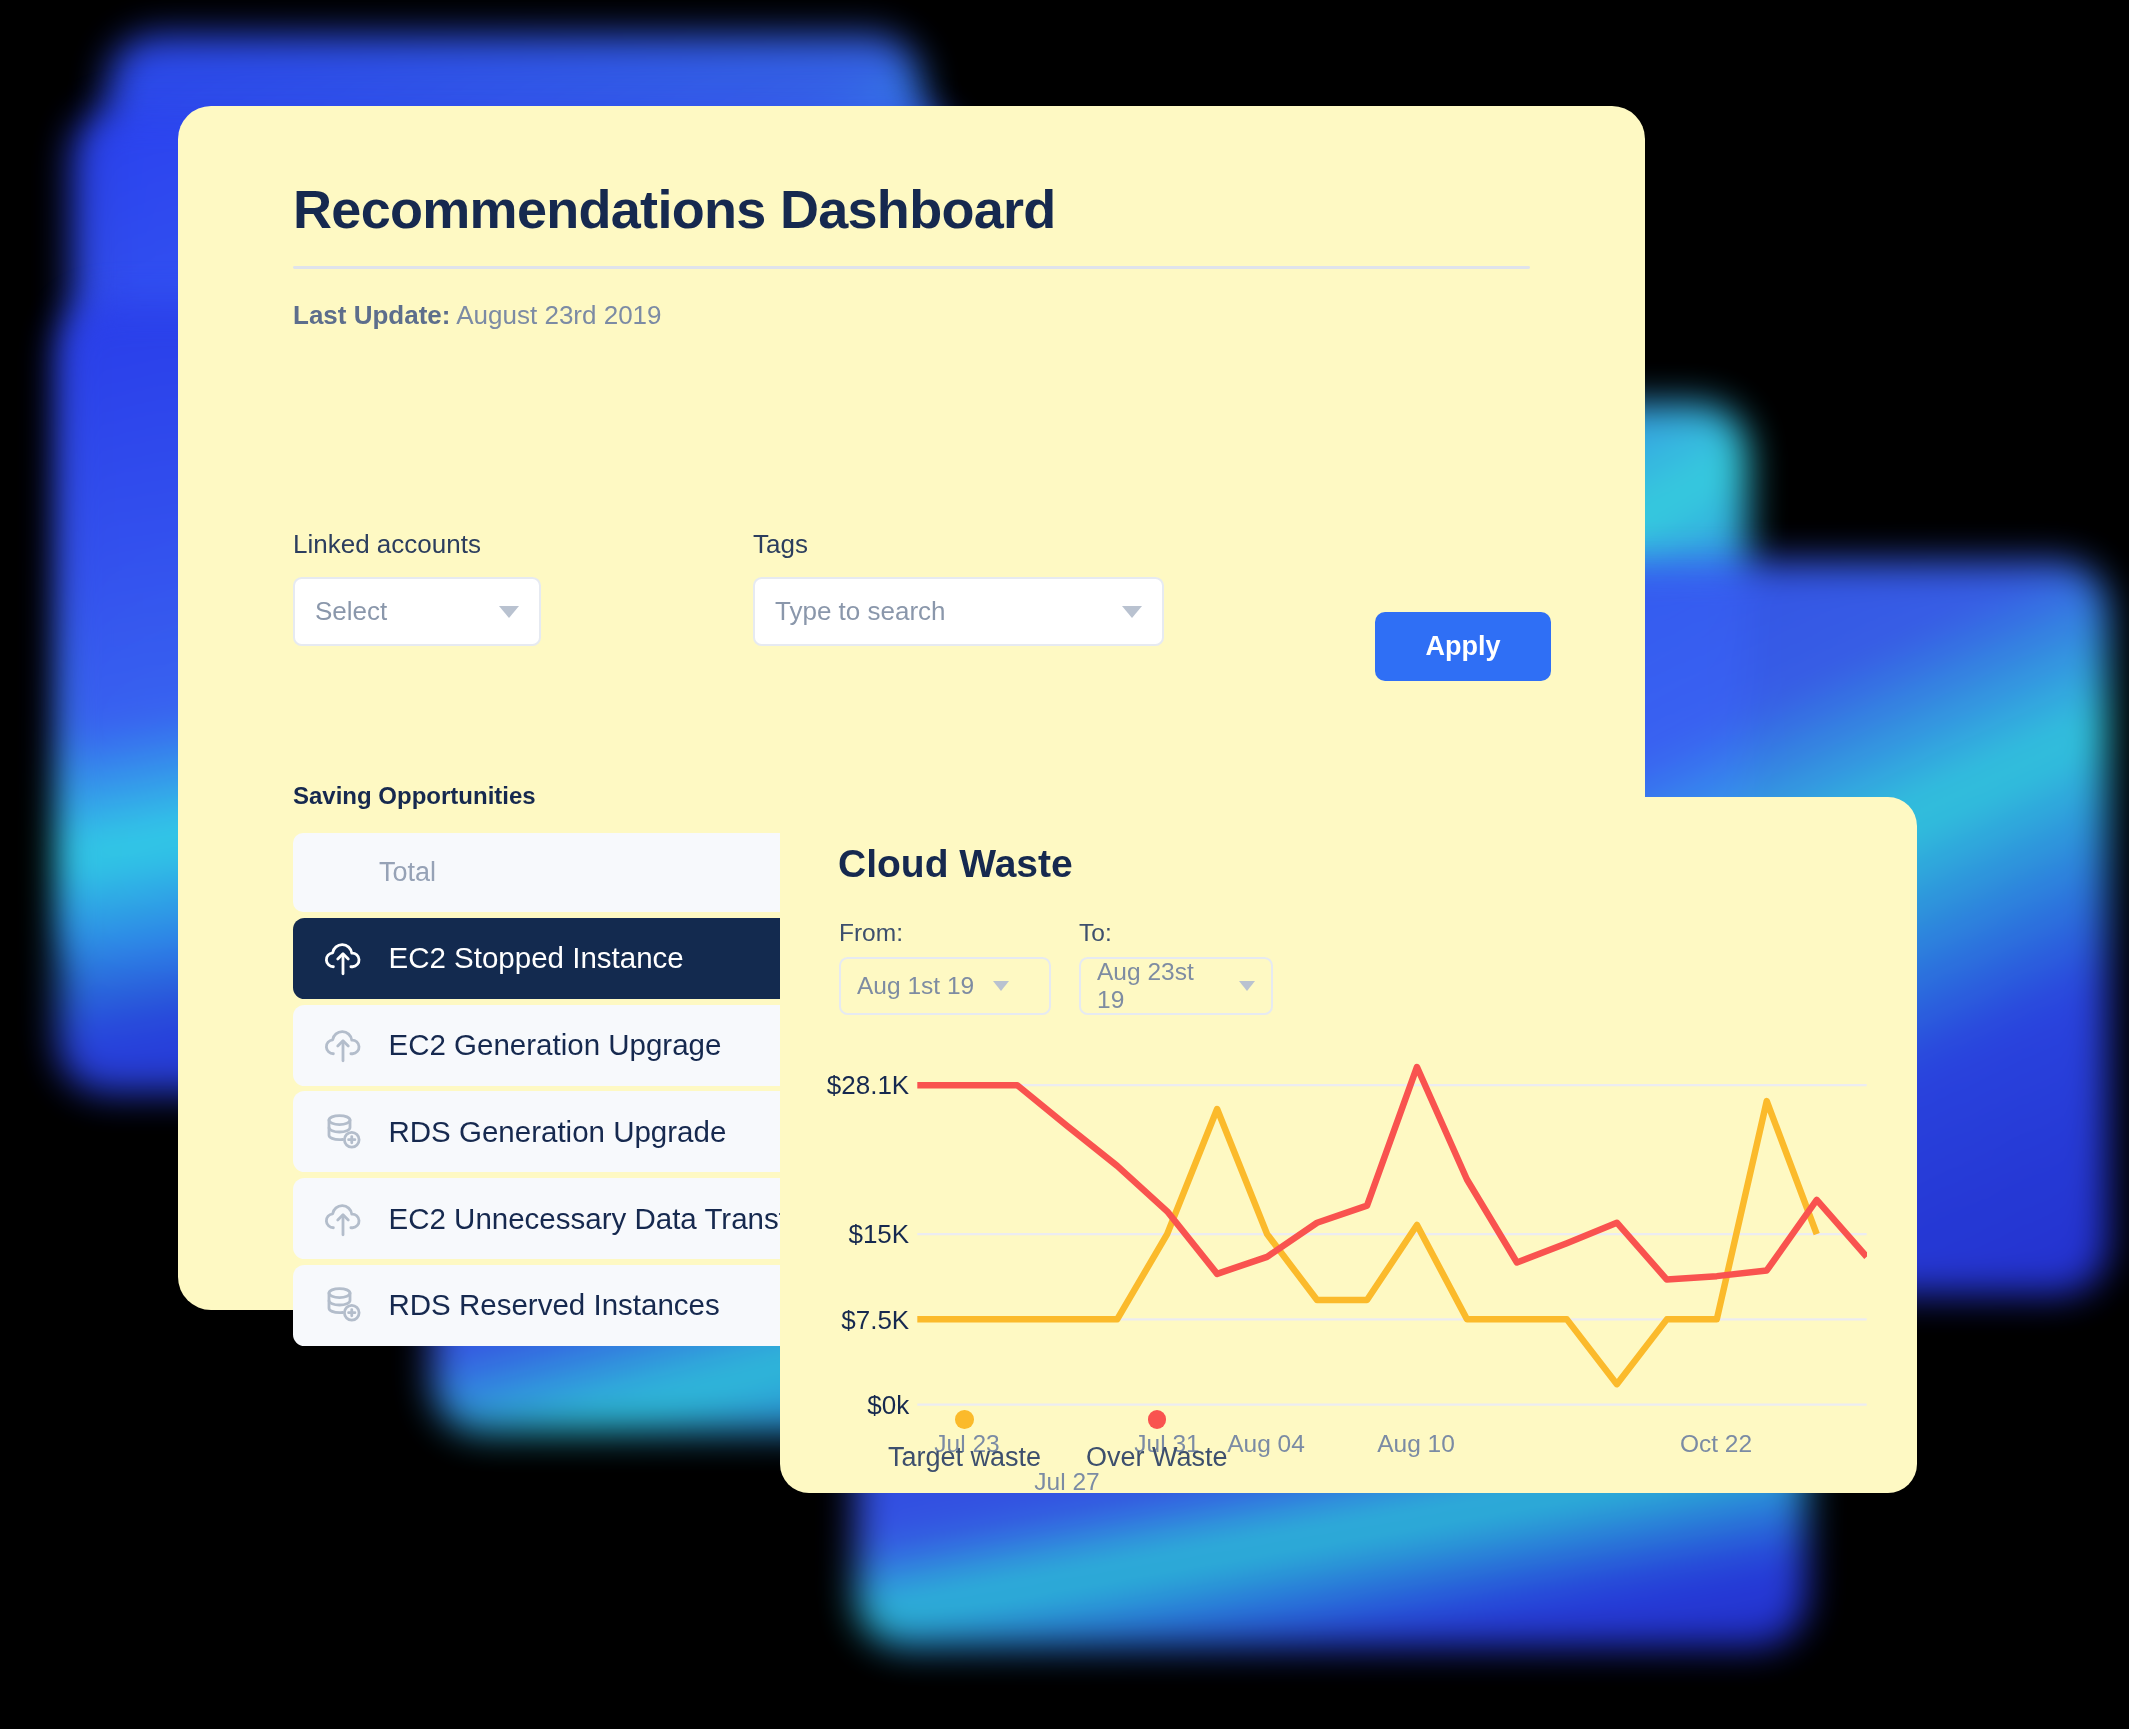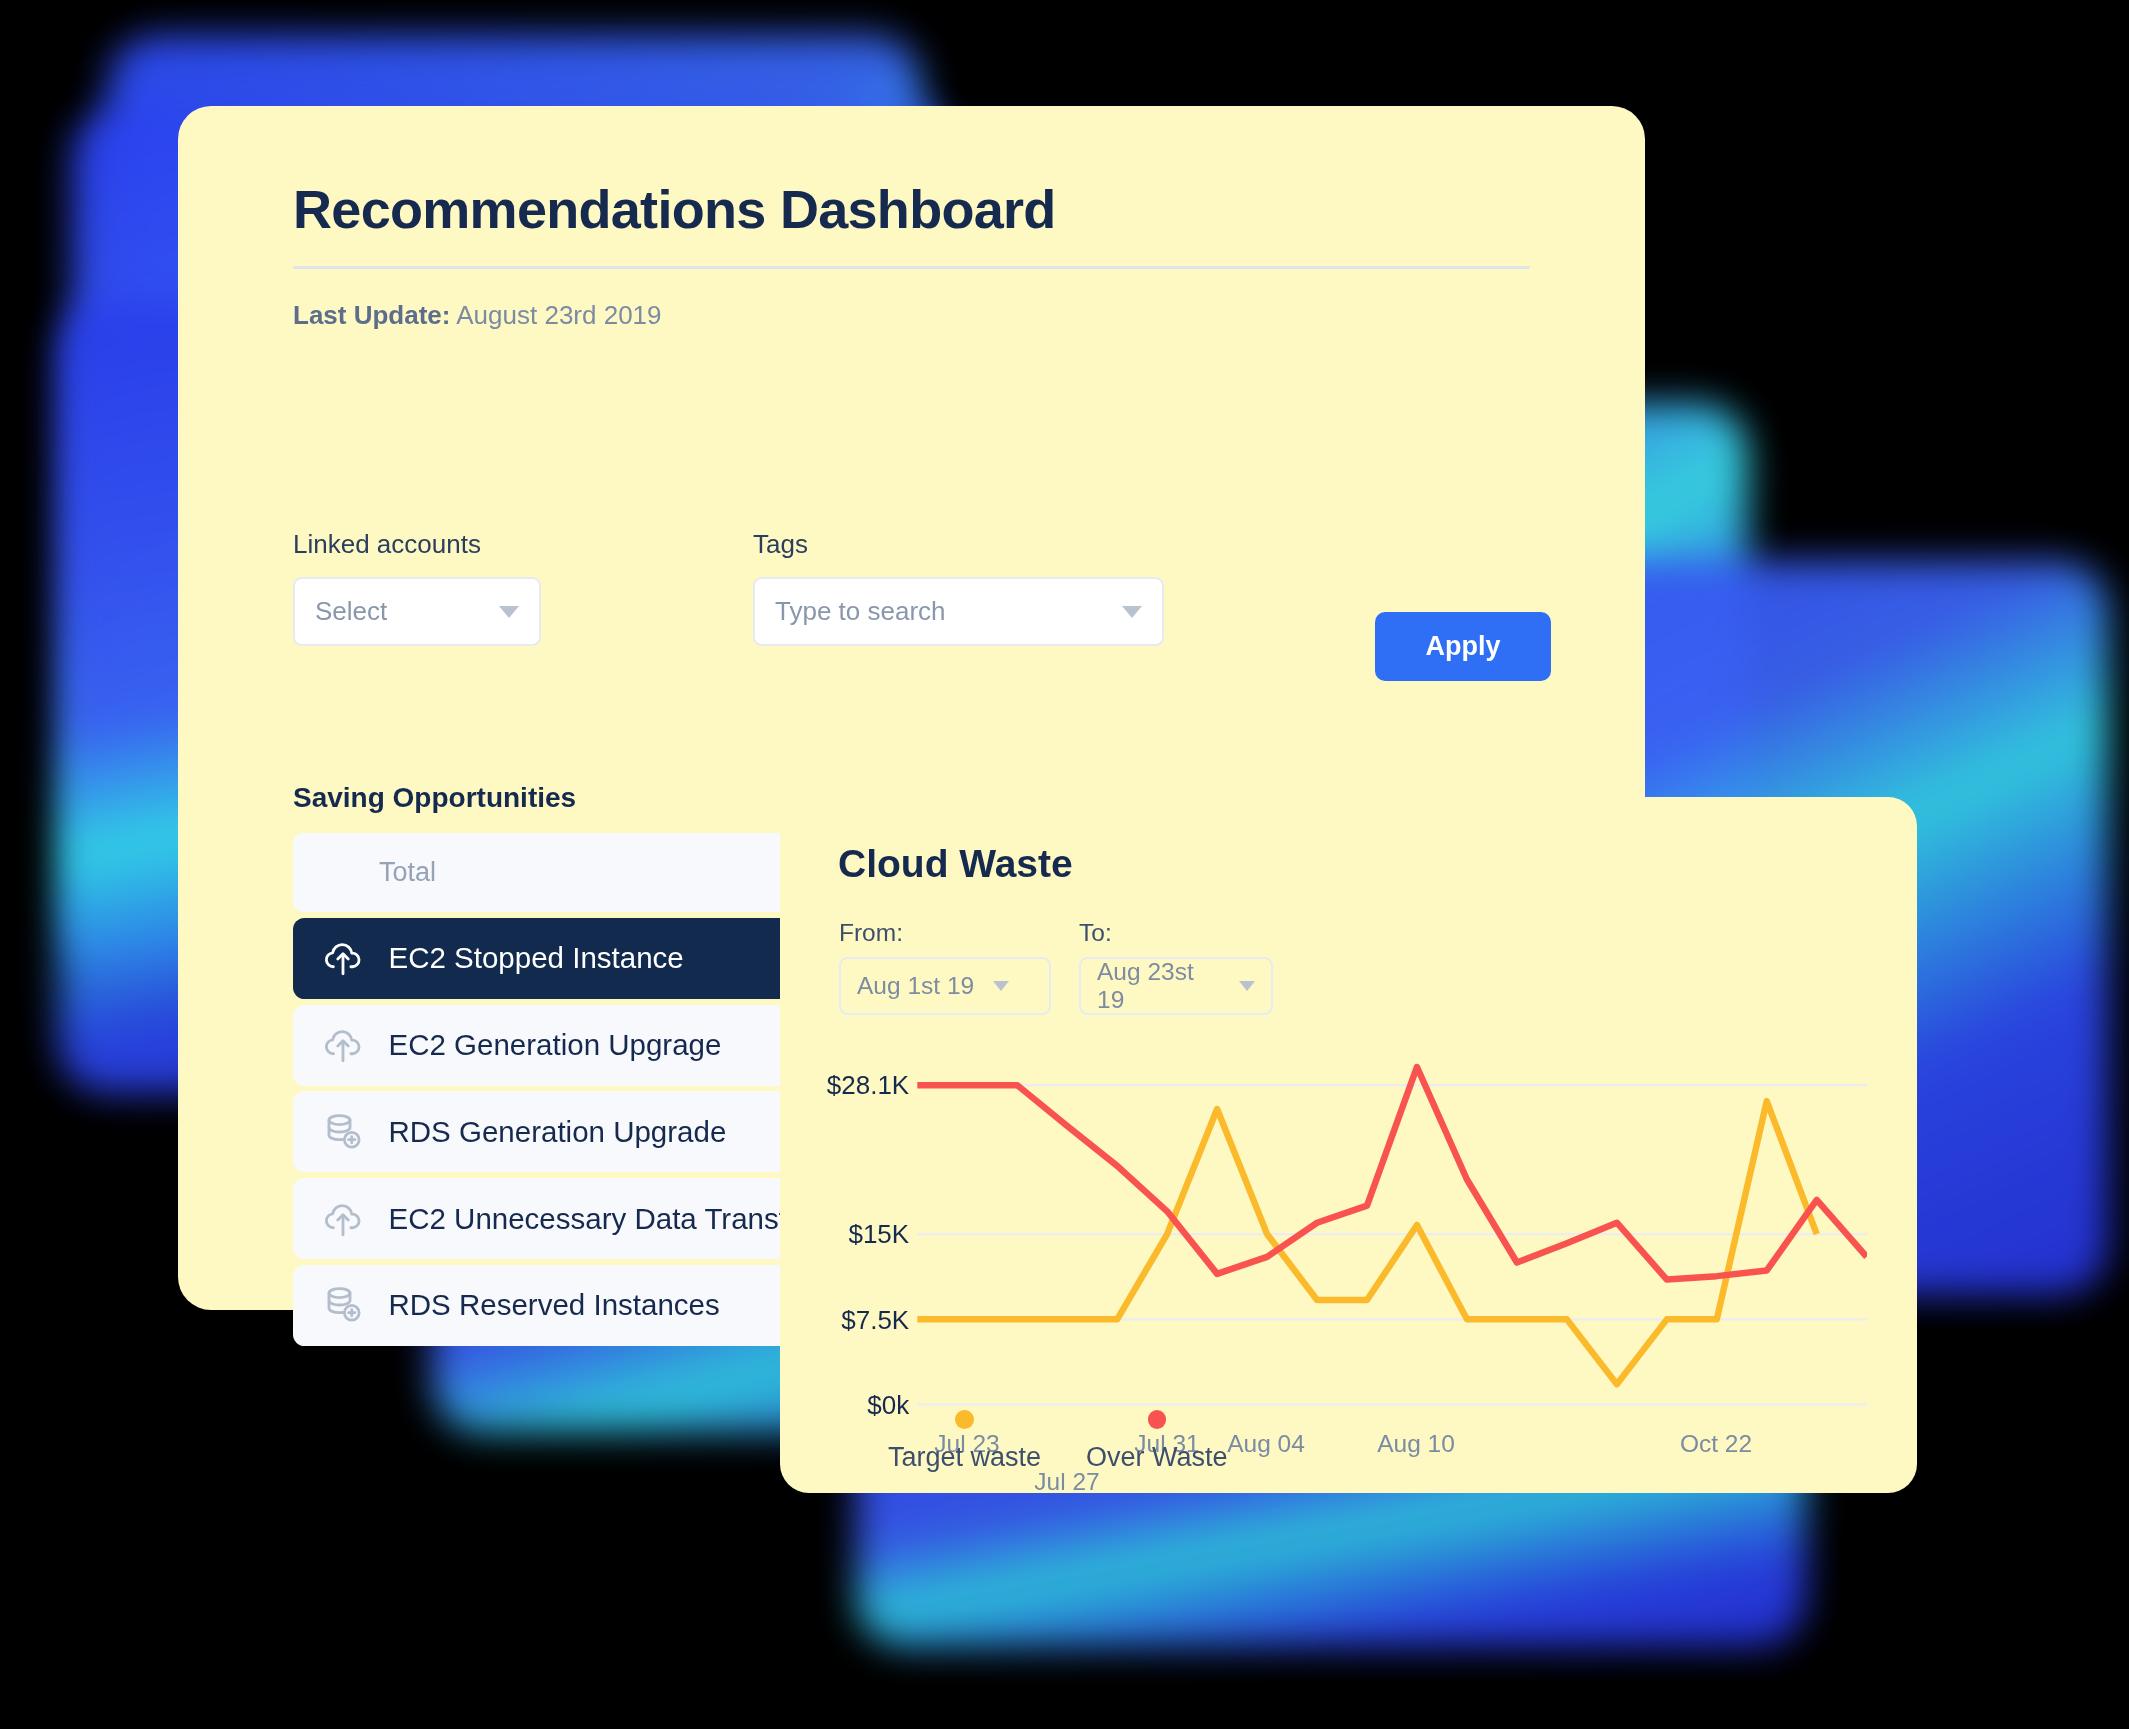--- a/index.html
+++ b/index.html
@@ -87,21 +87,21 @@
   }
   #apply-btn {
     position:absolute; left:1197px; top:506px; width:176px; height:69px;
     background:#2f6ff5; border:none; border-radius:10px; cursor:pointer;
     color:#fff; font-size:27px; font-weight:700;
     font-family:"Liberation Sans", sans-serif;
   }
 
   .section-title {
     position:absolute; left:115px; top:676px;
-    font-size:28px; font-weight:800; color:#16294f;
+    font-size:24px; font-weight:800; color:#16294f;
   }
 
   
   #table-wrap { position:absolute; left:115px; top:727px; width:1242px; }
   .thead {
     position:relative; height:79px;
     background:#f7f9fc; border-radius:10px;
     display:flex; align-items:center;
   }
   .th { font-size:27px; color:#96a2b6; }

